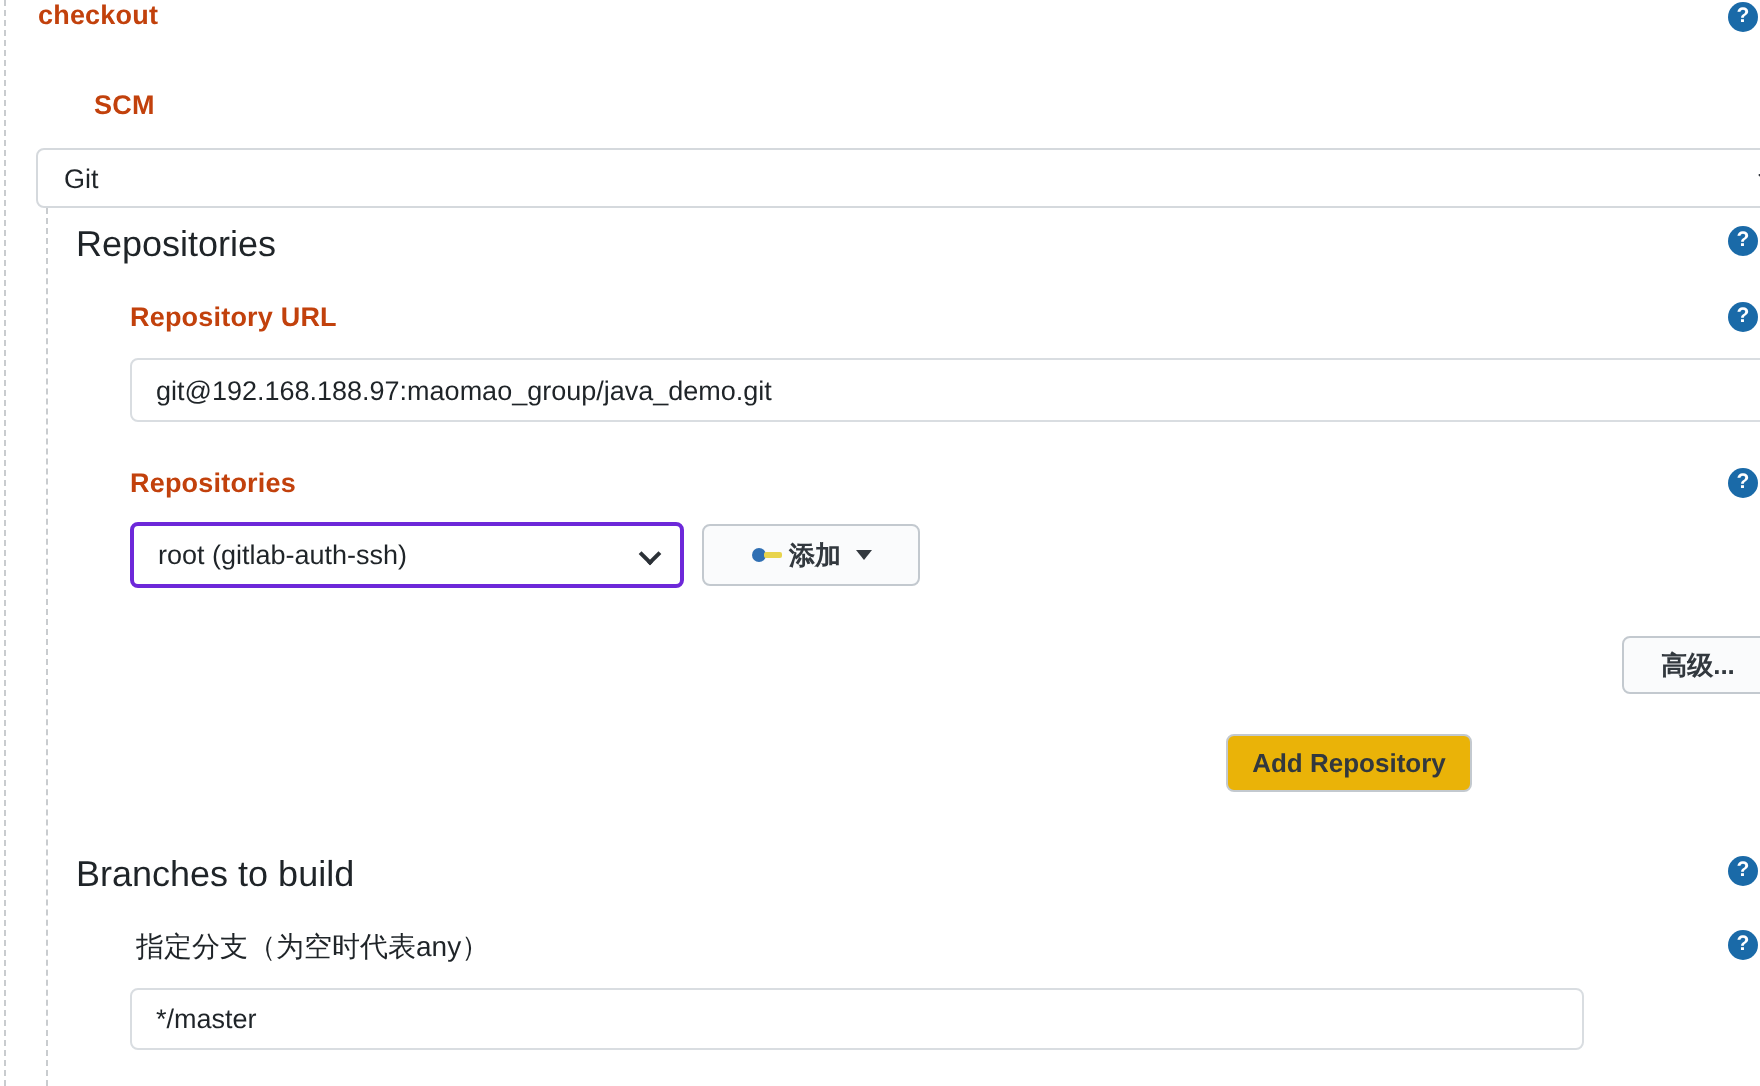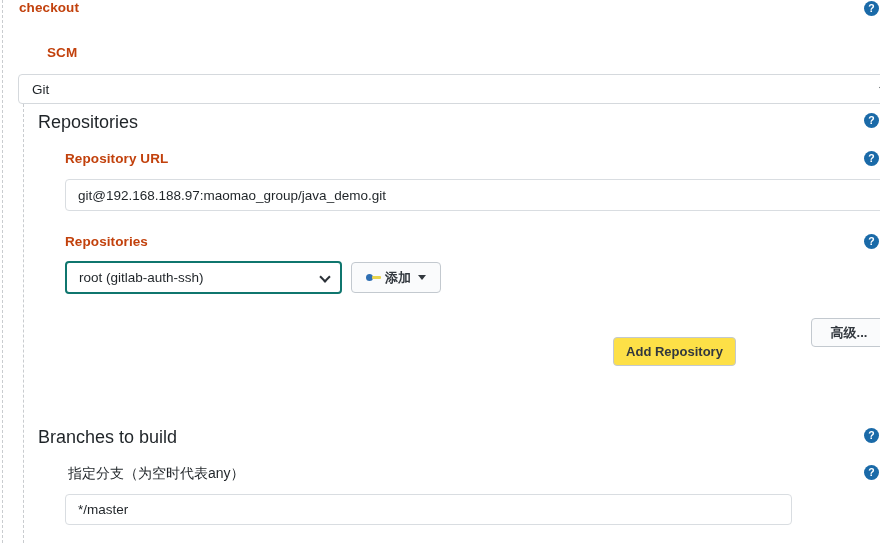--- a/index.html
+++ b/index.html
@@ -85,21 +85,21 @@
     border-bottom: 2px solid #2b3137;
     transform: rotate(45deg);
   }
 
   
   #credentials-select {
     left: 65px;
     top: 261px;
     width: 277px;
     height: 33px;
-    border: 2px solid #0f766e;
+    border: 2px solid #6d28d9;
     border-radius: 4px;
     padding: 0 30px 0 12px;
     font-size: 13.5px;
   }
   #credentials-select .chevron {
     right: 11px;
     width: 8px;
     height: 8px;
     margin-top: -5px;
     border-right-width: 2px;
@@ -146,38 +146,38 @@
     display: flex;
     align-items: center;
     justify-content: center;
     gap: 4px;
     cursor: pointer;
     white-space: nowrap;
   }
   #add-credentials-btn {
     left: 351px;
     top: 262px;
-    width: 90px;
+    width: 109px;
     height: 31px;
     background: #fafbfc;
     padding: 0 8px;
   }
   #advanced-btn {
     left: 811px;
     top: 318px;
     width: 76px;
     height: 29px;
     background: #fafbfc;
   }
   #add-repository-btn {
     left: 613px;
-    top: 337px;
+    top: 367px;
     width: 123px;
     height: 29px;
-    background: #fde047;
+    background: #eab308;
   }
 
   
   .key-icon {
     display: inline-block;
     width: 15px;
     height: 10px;
     position: relative;
     flex: none;
   }

